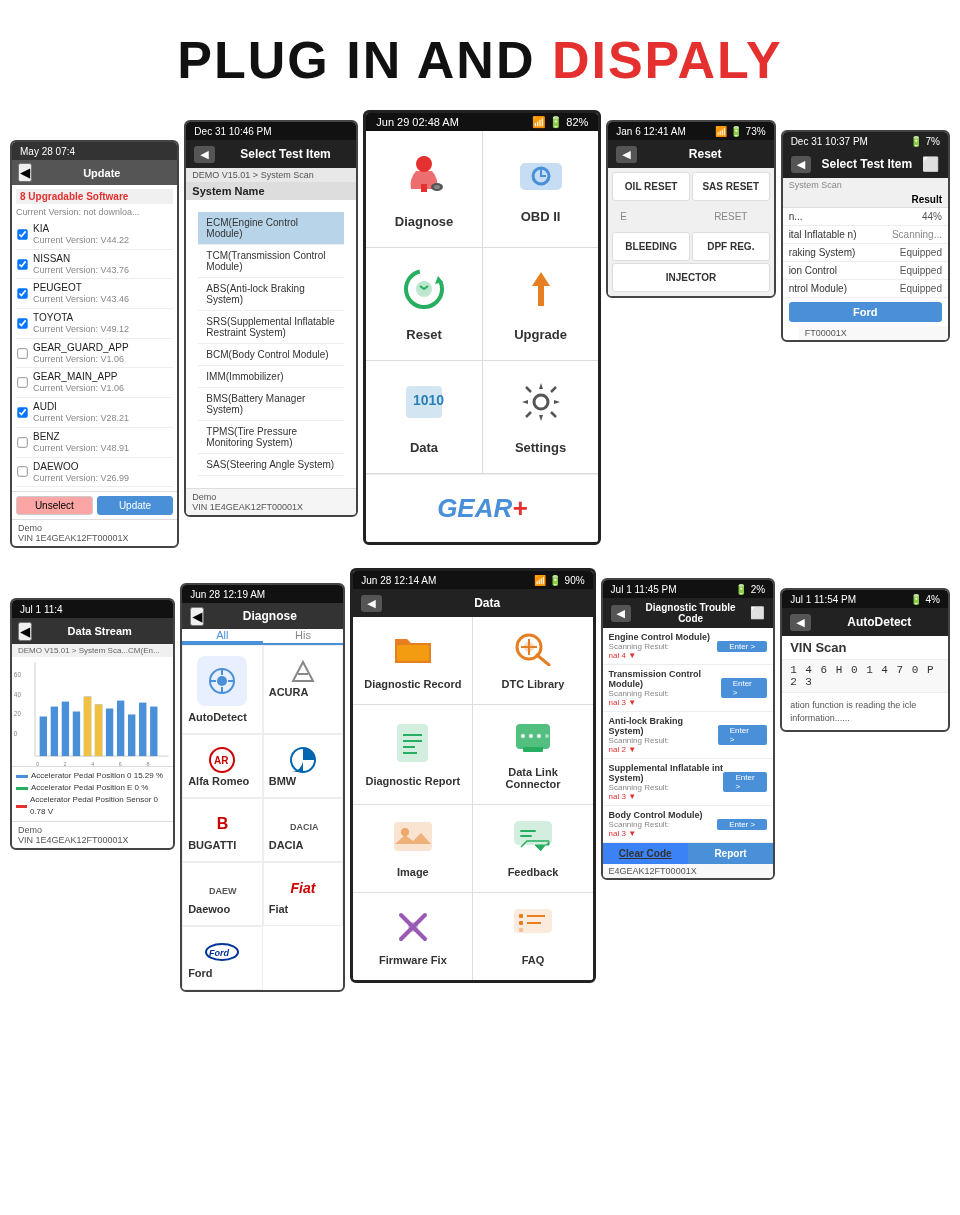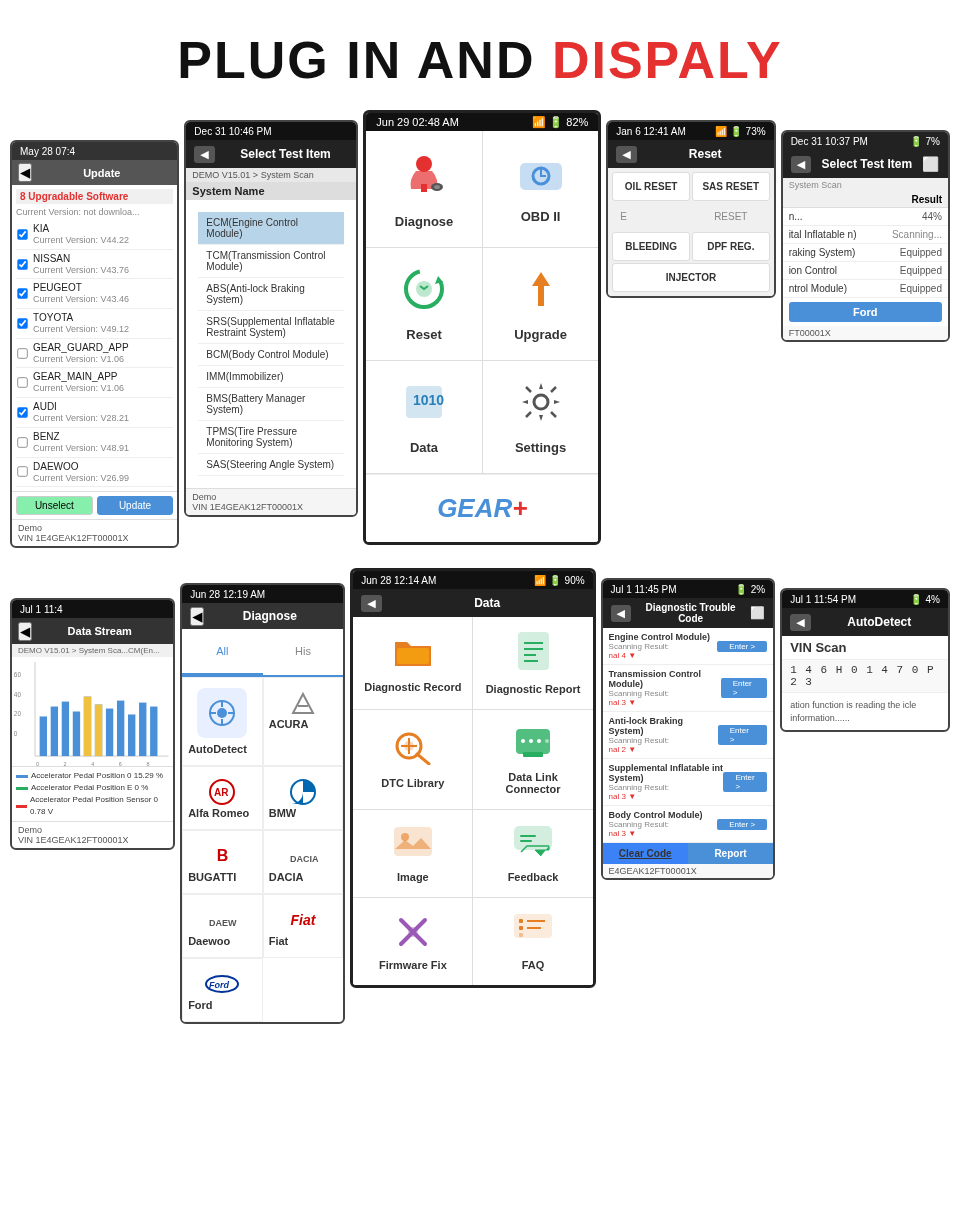--- a/index.html
+++ b/index.html
@@ -112,21 +112,21 @@
     .update-item-name { font-weight: normal; color: #222; }
     .update-item-ver { color: #888; font-size: 9px; }
     .update-bottom {
       display: flex;
       gap: 4px;
       padding: 4px;
       border-top: 1px solid #ddd;
     }
     .btn-small {
       flex: 1;
-      background: #86efac;
+      background: #fca5a5;
       border: 1px solid #ccc;
       border-radius: 3px;
       font-size: 10px;
       padding: 3px;
       text-align: center;
     }
     .demo-info {
       padding: 3px 6px;
       font-size: 9px;
       color: #555;
@@ -255,20 +255,21 @@
       font-size: 11px;
       font-weight: bold;
       margin: 4px 6px;
       border-radius: 3px;
     }
     .vin-bar {
       padding: 2px 6px;
       font-size: 9px;
       color: #555;
       background: #f8f8f8;
+      margin-left: 16px;
     }
 
     
     .bottom-row {
       display: flex;
       justify-content: center;
       align-items: flex-start;
       padding: 0 10px;
       gap: 5px;
       margin-top: 10px;
@@ -401,21 +402,21 @@
       font-weight: bold;
       min-height: 26px;
     }
     .brand-tabs {
       display: flex;
       border-bottom: 2px solid #4a90d9;
     }
     .brand-tab {
       flex: 1;
       text-align: center;
-      padding: 16px;
+      padding: 0;
       font-size: 11px;
       color: #888;
     }
     .brand-tab.active {
       color: #4a90d9;
       border-bottom: 2px solid #4a90d9;
     }
     .brand-grid {
       display: grid;
       grid-template-columns: 1fr 1fr;
@@ -916,43 +917,43 @@
         <div class="data-icon icon-folder">
           <svg width="40" height="35" viewBox="0 0 40 35">
             <path d="M2 8 L2 32 L38 32 L38 12 L18 12 L14 8 Z" fill="#e67e22"></path>
             <rect x="4" y="14" width="32" height="16" rx="2" fill="#f39c12"></rect>
           </svg>
         </div>
         <div class="data-label">Diagnostic Record</div>
       </div>
 
       <div class="data-item">
+        <div class="data-icon icon-dtc-lib">
+          <svg width="40" height="35" viewBox="0 0 40 35">
+            <circle cx="16" cy="16" r="12" fill="none" stroke="#e67e22" stroke-width="3"></circle>
+            <circle cx="16" cy="16" r="5" fill="#e67e22" opacity="0.3"></circle>
+            <line x1="24" y1="24" x2="36" y2="34" stroke="#e67e22" stroke-width="3" stroke-linecap="round"></line>
+            <line x1="8" y1="16" x2="24" y2="16" stroke="#e67e22" stroke-width="2"></line>
+            <line x1="16" y1="8" x2="16" y2="24" stroke="#e67e22" stroke-width="2"></line>
+          </svg>
+        </div>
+        <div class="data-label">DTC Library</div>
+      </div>
+
+      <div class="data-item">
         <div class="data-icon icon-report">
           <svg width="35" height="40" viewBox="0 0 35 40">
             <rect x="3" y="2" width="29" height="36" rx="3" fill="#27ae60" opacity="0.2" stroke="#27ae60" stroke-width="2"></rect>
             <line x1="8" y1="12" x2="27" y2="12" stroke="#27ae60" stroke-width="2"></line>
             <line x1="8" y1="18" x2="27" y2="18" stroke="#27ae60" stroke-width="2"></line>
             <line x1="8" y1="24" x2="20" y2="24" stroke="#27ae60" stroke-width="2"></line>
             <line x1="8" y1="30" x2="22" y2="30" stroke="#27ae60" stroke-width="2"></line>
           </svg>
         </div>
         <div class="data-label">Diagnostic Report</div>
-      </div>
-
-      <div class="data-item">
-        <div class="data-icon icon-dtc-lib">
-          <svg width="40" height="35" viewBox="0 0 40 35">
-            <circle cx="16" cy="16" r="12" fill="none" stroke="#e67e22" stroke-width="3"></circle>
-            <circle cx="16" cy="16" r="5" fill="#e67e22" opacity="0.3"></circle>
-            <line x1="24" y1="24" x2="36" y2="34" stroke="#e67e22" stroke-width="3" stroke-linecap="round"></line>
-            <line x1="8" y1="16" x2="24" y2="16" stroke="#e67e22" stroke-width="2"></line>
-            <line x1="16" y1="8" x2="16" y2="24" stroke="#e67e22" stroke-width="2"></line>
-          </svg>
-        </div>
-        <div class="data-label">DTC Library</div>
       </div>
 
       <div class="data-item">
         <div class="data-icon icon-dlc">
           <svg width="40" height="35" viewBox="0 0 40 35">
             <rect x="3" y="5" width="34" height="25" rx="4" fill="#27ae60" opacity="0.8"></rect>
             <circle cx="10" cy="17" r="2" fill="#fff"></circle>
             <circle cx="18" cy="17" r="2" fill="#fff"></circle>
             <circle cx="26" cy="17" r="2" fill="#fff"></circle>
             <circle cx="34" cy="17" r="2" fill="#fff" opacity="0.5"></circle>

